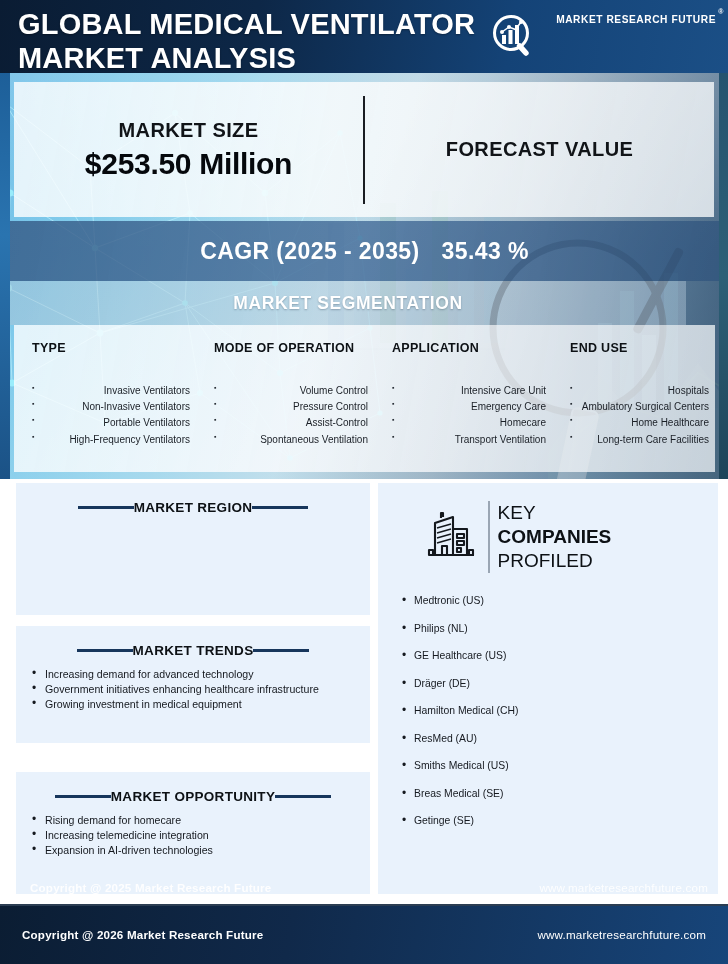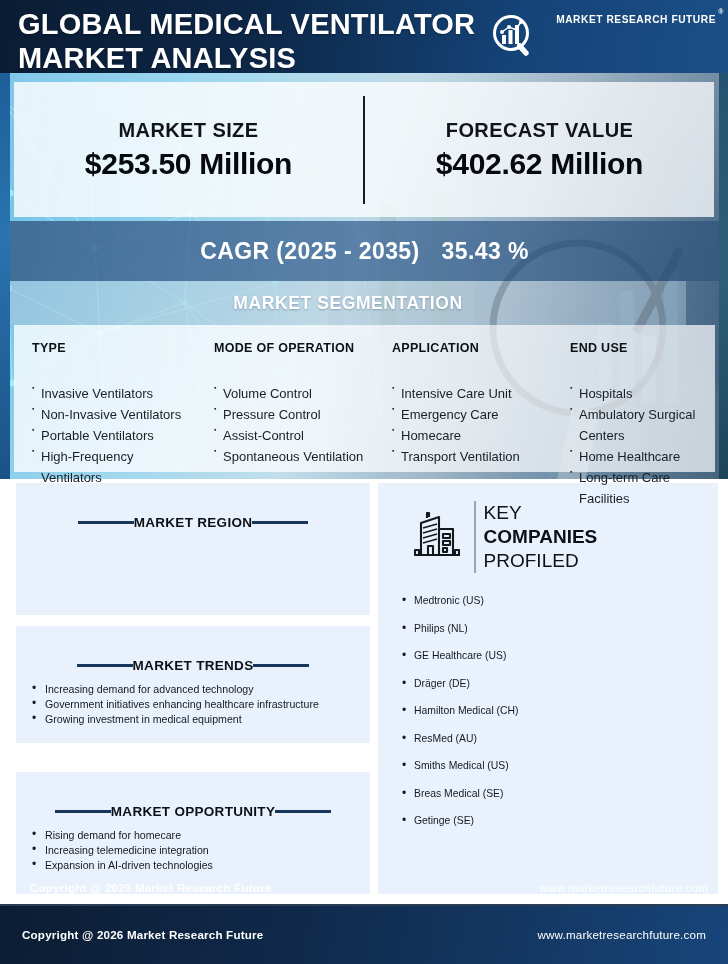--- a/index.html
+++ b/index.html
@@ -91,42 +91,42 @@
     background:linear-gradient(100deg, rgba(255,255,255,.78), rgba(250,251,253,.82) 42%, rgba(234,239,243,.78));
     z-index:5; display:flex; padding:16px 0 0 0;
   }
   .seg-col { flex:1; padding:0 6px 0 18px; }
   .seg-col:nth-child(1){ flex:0 0 182px; }
   .seg-col:nth-child(2){ flex:0 0 178px; }
   .seg-col:nth-child(3){ flex:0 0 178px; }
   .seg-title { font-size:12.5px; font-weight:bold; color:#0d1115; letter-spacing:.3px;
     line-height:1.2; text-transform:uppercase; min-height:30px; }
   .seg-list { list-style:none; margin-top:12px; }
-  .seg-list li { font-size:13px; color:#1a1f26; line-height:1.62; position:relative; padding-left:9px; }
+  .seg-list li { font-size:10px; color:#1a1f26; line-height:1.62; position:relative; padding-left:9px;text-align:right; }
   .seg-list li::before { content:"▪"; position:absolute; left:0; top:-1px; font-size:7px; color:#2a3038; }
 
   
   .panel { position:absolute; background:#e9f2fc; overflow:hidden; z-index:4; }
   .p-region  { left:16px;  top:483px; width:354px; height:132px; }
   .p-trends  { left:16px;  top:626px; width:354px; height:117px; }
   .p-opp     { left:16px;  top:772px; width:354px; height:122px; }
   .p-comp    { left:378px; top:483px; width:340px; height:411px; }
 
-  .panel-head { display:flex; align-items:center; justify-content:center; gap:0; padding-top:32px; }
+  .panel-head { display:flex; align-items:center; justify-content:center; gap:0; padding-top:17px; }
   .rule { width:56px; height:2.6px; background:#17365c; }
   .panel-title { font-size:13.5px; font-weight:bold; color:#0d1115; letter-spacing:.3px;
     text-transform:uppercase; white-space:nowrap; }
 
   .bullets { list-style:none; margin:9px 0 0 14px; }
   .bullets li { font-size:10.6px; color:#15191f; line-height:1.33; position:relative;
     padding-left:15px; margin-bottom:1px; }
   .bullets li::before { content:"•"; position:absolute; left:2px; top:-1px; font-size:12px; color:#15191f; }
 
   
-  .comp-head { display:flex; align-items:center; gap:8px; padding:18px 0 0 30px; }
+  .comp-head { display:flex; align-items:center; gap:8px; padding:18px 0 0 44px; }
   .comp-icon { width:58px; height:58px; flex:0 0 58px; }
   .comp-vrule { width:1.6px; height:72px; background:#9aa6b4; }
   .comp-title { line-height:1.25; color:#0d1115; }
   .comp-title .l1 { font-size:19px; }
   .comp-title .l2 { font-size:19px; font-weight:bold; }
   .comp-title .l3 { font-size:19px; }
   .comp-list { list-style:none; margin:22px 0 0 22px; }
   .comp-list li { font-size:10.4px; color:#15191f; position:relative; padding-left:14px; margin-bottom:16.5px; }
   .comp-list li::before { content:"•"; position:absolute; left:2px; top:-2px; font-size:12px; color:#15191f; }
 
@@ -248,21 +248,20 @@
 
 <div class="size-card">
   <div class="size-inner">
     <div class="size-col">
       <div class="size-label">MARKET SIZE</div>
       <div class="size-value">$253.50 Million</div>
     </div>
     <div class="size-div"></div>
     <div class="size-col">
       <div class="size-label">FORECAST VALUE</div>
-      <div class="size-value">$402.62 Million</div>
     </div>
   </div>
 </div>
 
 <div class="cagr-band">
   <div class="cagr-text">
     <span>CAGR (2025 - 2035)</span><span class="pct">35.43 %</span>
   </div>
 </div>
 

